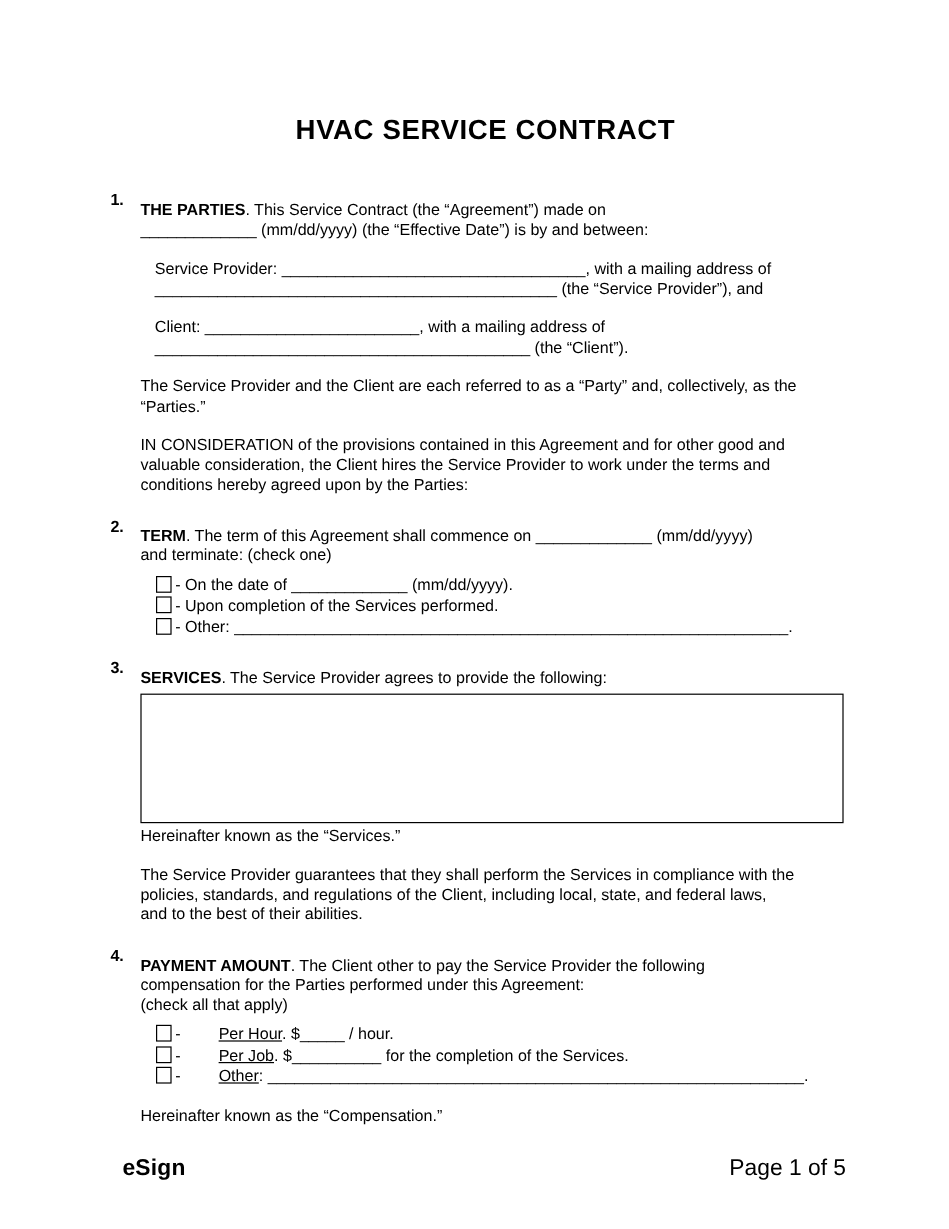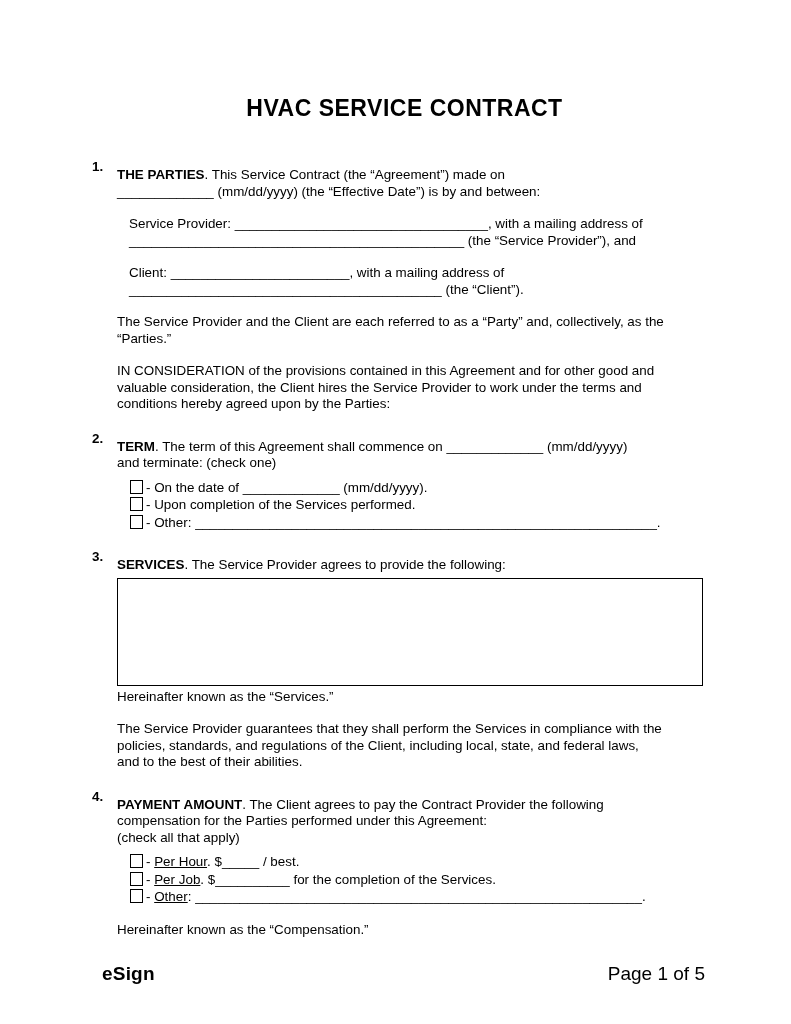--- a/index.html
+++ b/index.html
@@ -21,21 +21,21 @@
   .content{padding:37px 88px 0 92px;}
   .section{display:flex;}
   .section + .section{margin-top:18px;}
   .sec-num{width:25px;flex:0 0 25px;font-weight:bold;}
   .sec-body{flex:1;min-width:0;}
   .para{margin:16px 0 0 0;}
   .sec-body > .para:first-child{margin-top:8px;}
   .para.indent{margin-left:12px;}
   .line{white-space:nowrap;}
   .b{font-weight:bold;}
-  .u{text-decoration:underline;}
+  .u{text-decoration:underline;margin-left:28px;}
   .blank{letter-spacing:0;white-space:nowrap;}
   .checklist{margin:8px 0 0 13px;}
   .cb-row{white-space:nowrap;margin-top:1px;}
   .checkbox{
     display:inline-block;width:11px;height:12px;
     border:1.4px solid #000;background:#fff;
     vertical-align:-2px;margin-right:3px;
   }
   .services-box{
     box-sizing:border-box;
@@ -111,26 +111,26 @@
             <div class="line"><span>The Service Provider guarantees that they shall perform the Services in compliance with the</span></div>
             <div class="line"><span>policies, standards, and regulations of the Client, including local, state, and federal laws,</span></div>
             <div class="line"><span>and to the best of their abilities.</span></div>
           </div>
         </div>
       </div>
       <div class="section">
         <div class="sec-num">4.</div>
         <div class="sec-body">
           <div class="para">
-            <div class="line"><span class="b">PAYMENT AMOUNT</span><span>. The Client agrees to pay the Contract Provider the following</span></div>
+            <div class="line"><span class="b">PAYMENT AMOUNT</span><span>. The Client other to pay the Service Provider the following</span></div>
             <div class="line"><span>compensation for the Parties performed under this Agreement:</span></div>
             <div class="line"><span>(check all that apply)</span></div>
           </div>
           <div class="checklist">
-            <div class="cb-row"><span class="checkbox"></span><span>- </span><span class="u">Per Hour</span><span>. $</span><span class="blank">_____</span><span> / best.</span></div>
+            <div class="cb-row"><span class="checkbox"></span><span>- </span><span class="u">Per Hour</span><span>. $</span><span class="blank">_____</span><span> / hour.</span></div>
             <div class="cb-row"><span class="checkbox"></span><span>- </span><span class="u">Per Job</span><span>. $</span><span class="blank">__________</span><span> for the completion of the Services.</span></div>
             <div class="cb-row"><span class="checkbox"></span><span>- </span><span class="u">Other</span><span>: </span><span class="blank">____________________________________________________________</span><span>.</span></div>
           </div>
           <div class="para">
             <div class="line"><span>Hereinafter known as the “Compensation.”</span></div>
           </div>
         </div>
       </div>
     </div>
   <div class="footer">

